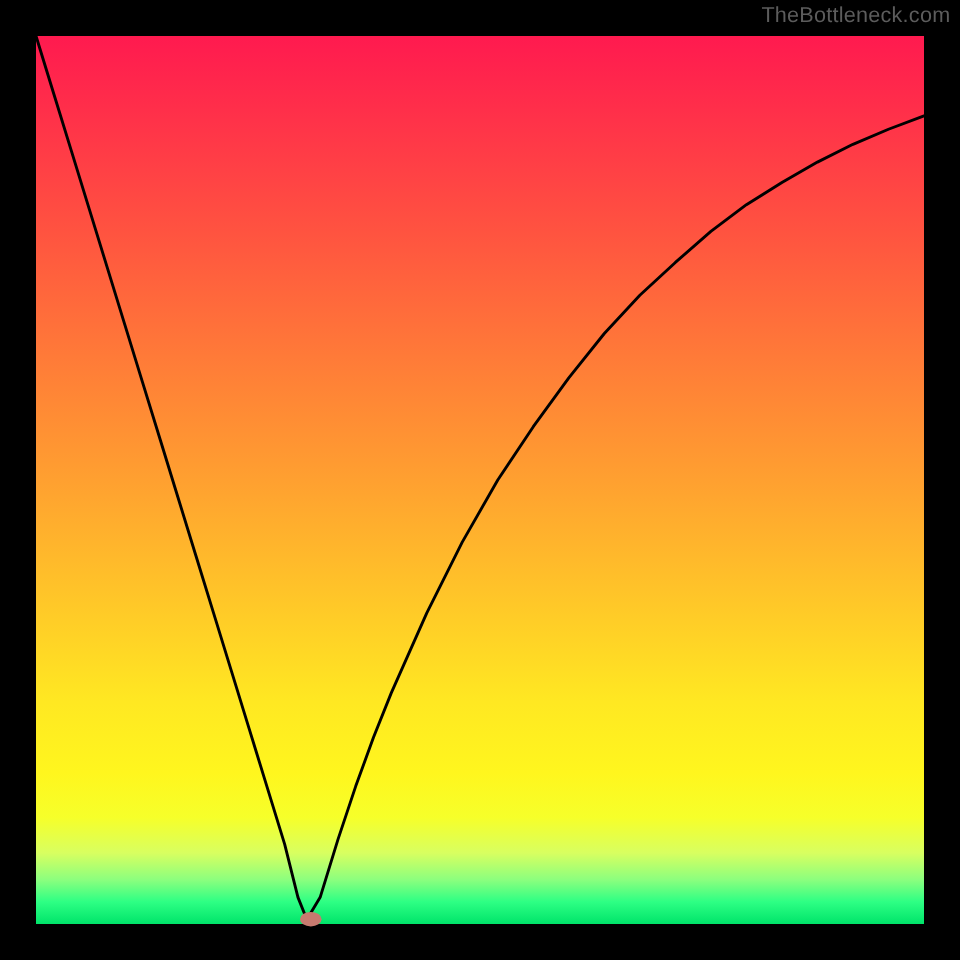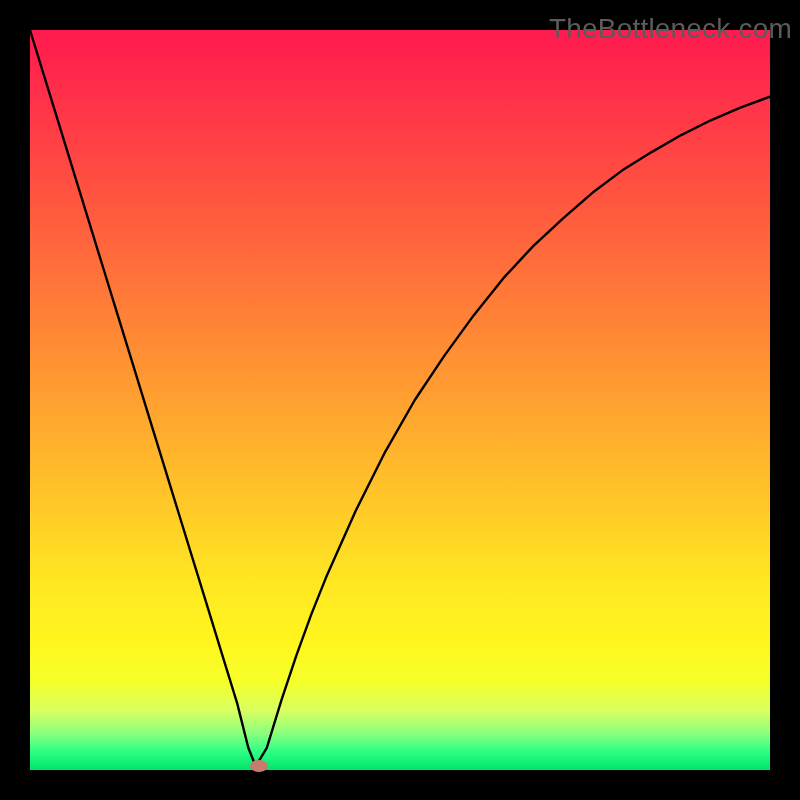--- a/index.html
+++ b/index.html
@@ -5,24 +5,24 @@
   * { margin: 0; padding: 0; box-sizing: border-box; }
   html, body { width: 800px; height: 800px; overflow: hidden; background: #000; }
   .frame {
     position: relative;
     width: 800px;
     height: 800px;
     background: #000;
   }
   .watermark {
     position: absolute;
-    top: 13px;
+    top: 2px;
     right: 8px;
     font-family: Arial, Helvetica, sans-serif;
-    font-size: 28px;
+    font-size: 18px;
     font-weight: 500;
     color: #5c5c5c;
     letter-spacing: 0.2px;
     z-index: 10;
   }
   .plot {
     position: absolute;
     left: 30px;
     top: 30px;
     width: 740px;

